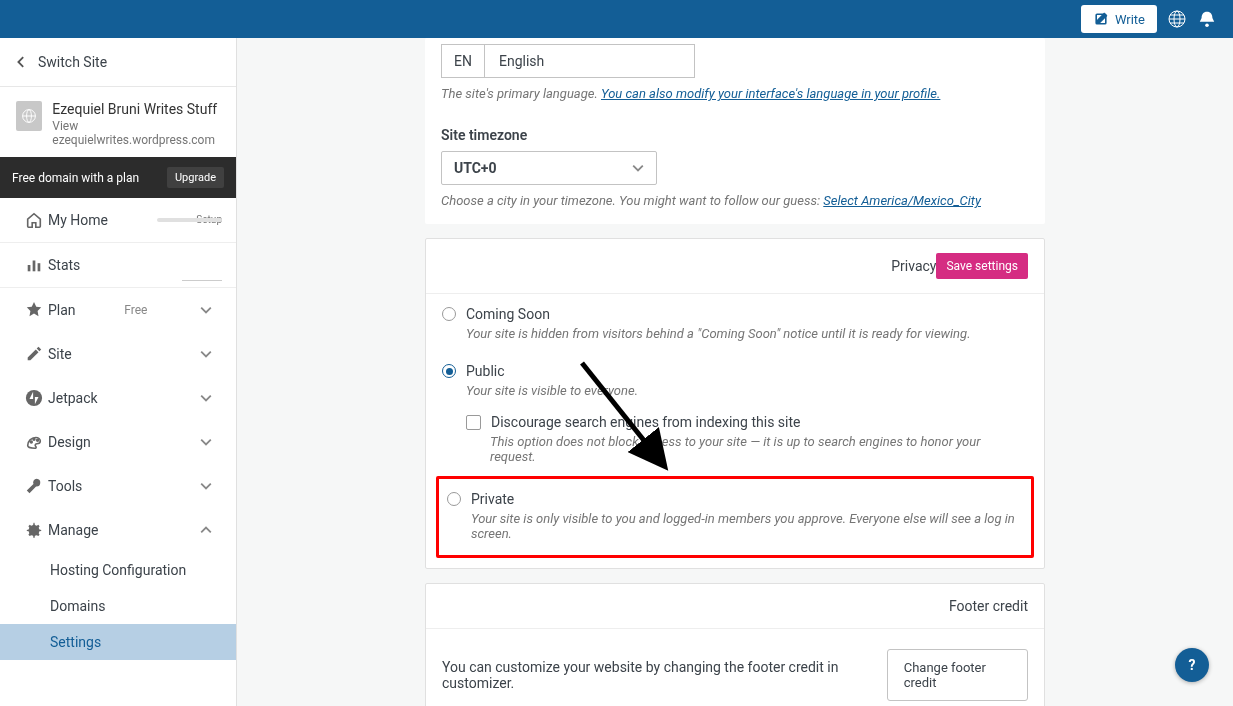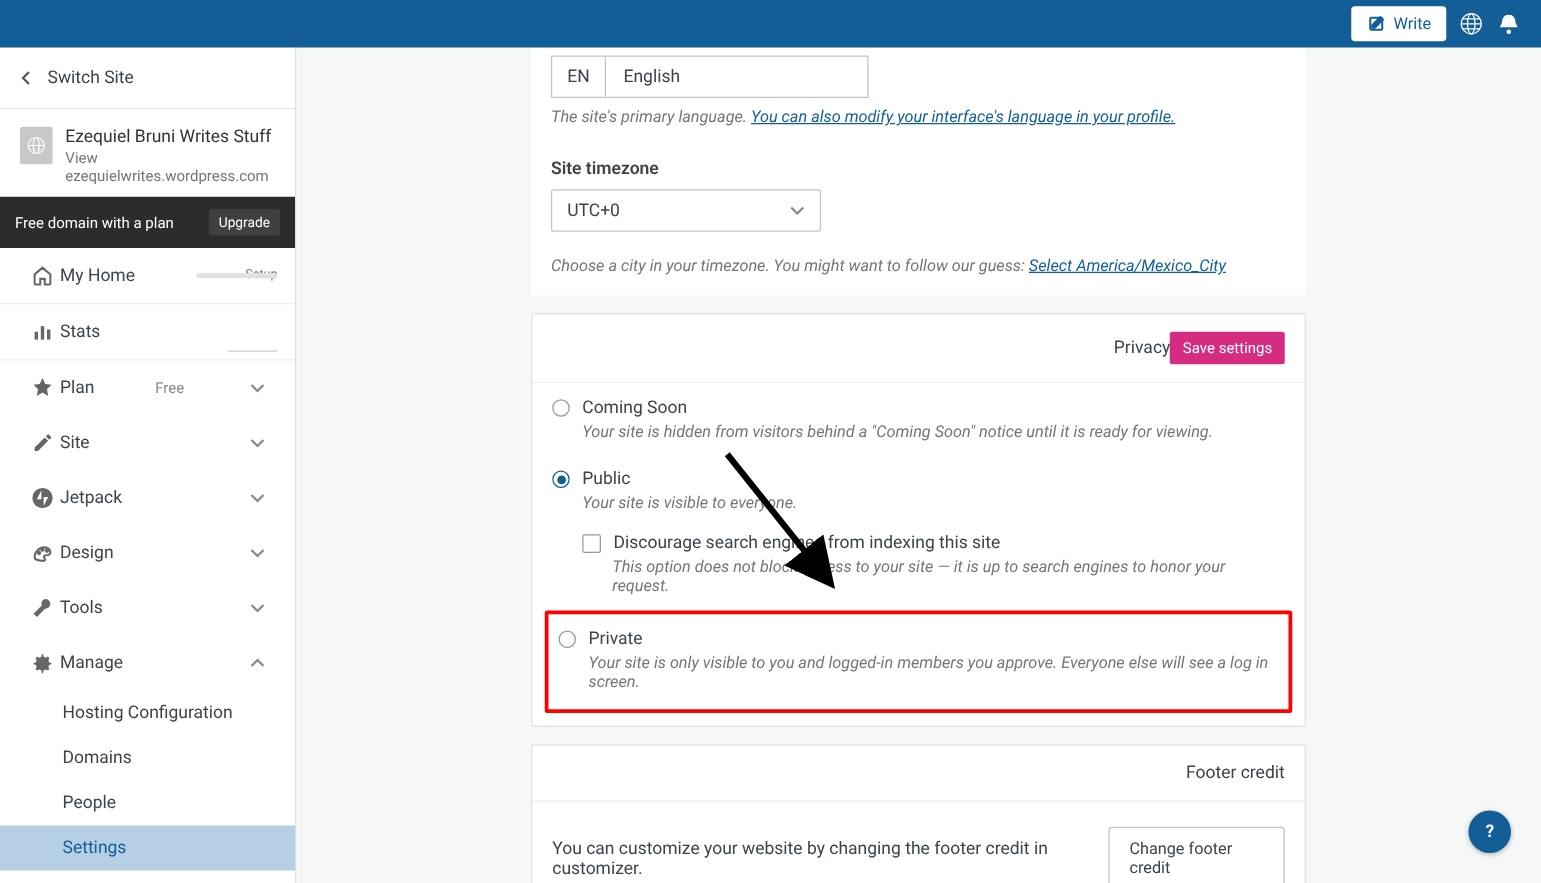--- a/index.html
+++ b/index.html
@@ -41,21 +41,21 @@
 
 .main { flex:1; padding: 0 0 40px 0; overflow-y:auto; display:flex; flex-direction:column; align-items:center; position:relative; }
 .card { width: 620px; background:#fff; border:1px solid #e0e0e0; border-radius:2px; margin-top:14px; }
 .card-top { border:none; margin-top:0; } 
 .lang-row { display:flex; gap:0; margin:6px 16px 0; width: 254px; border:1px solid #c3c3c3; }
 .lang-code { padding: 8px 12px; border-right:1px solid #c3c3c3; }
 .lang-name { padding: 8px 14px; }
 .helper { font-style: italic; color:#757575; font-size: 13px; padding: 8px 16px 16px; }
 .helper a { color:#135e96; }
 .section-label { font-weight:600; padding: 10px 16px 8px; font-size:14px; }
-.select-box { margin: 0 16px 12px; width: 216px; border:1px solid #c3c3c3; border-radius:2px; padding: 8px 12px; display:flex; justify-content:space-between; align-items:center; cursor:pointer; }
+.select-box { margin: 0 16px 0; width: 216px; border:1px solid #c3c3c3; border-radius:2px; padding: 8px 12px; display:flex; justify-content:space-between; align-items:center; cursor:pointer;font-weight:bold; }
 
 .card-header { display:flex; align-items:center; justify-content:flex-end; padding: 14px 16px; border-bottom:1px solid #eee; }
 .card-title { font-size:14px; }
 .save-btn { background:#d52c82; color:#fff; padding:6px 10px; border-radius:2px; font-size:12px; cursor:pointer; }
 
 .radio-row { padding: 12px 16px 2px; display:flex; align-items:center; gap:10px; }
 .radio { width:14px; height:14px; border:1px solid #999; border-radius:50%; display:inline-flex; align-items:center; justify-content:center; }
 .radio.checked { border-color:#135e96; }
 .radio.checked::after { content:""; width:7px; height:7px; background:#135e96; border-radius:50%; }
 .radio-label { font-size:14px; }
@@ -242,21 +242,20 @@
       <span>Manage</span>
       <span class="nav-chevron">
         <svg width="12" height="12" viewBox="0 0 10 10" fill="none" stroke="#888" stroke-width="1.5">
             <path d="M1 7l4-4 4 4"></path>
           </svg>
       </span>
     </div>
     <div class="sub-items">
       <div class="sub-item">Hosting Configuration</div>
       <div class="sub-item">Domains</div>
-      <div class="sub-item">People</div>
       <div class="sub-item active">Settings</div>
     </div>
 
     <div class="nav-item">
       
       
       
     </div>
   </div>
 

